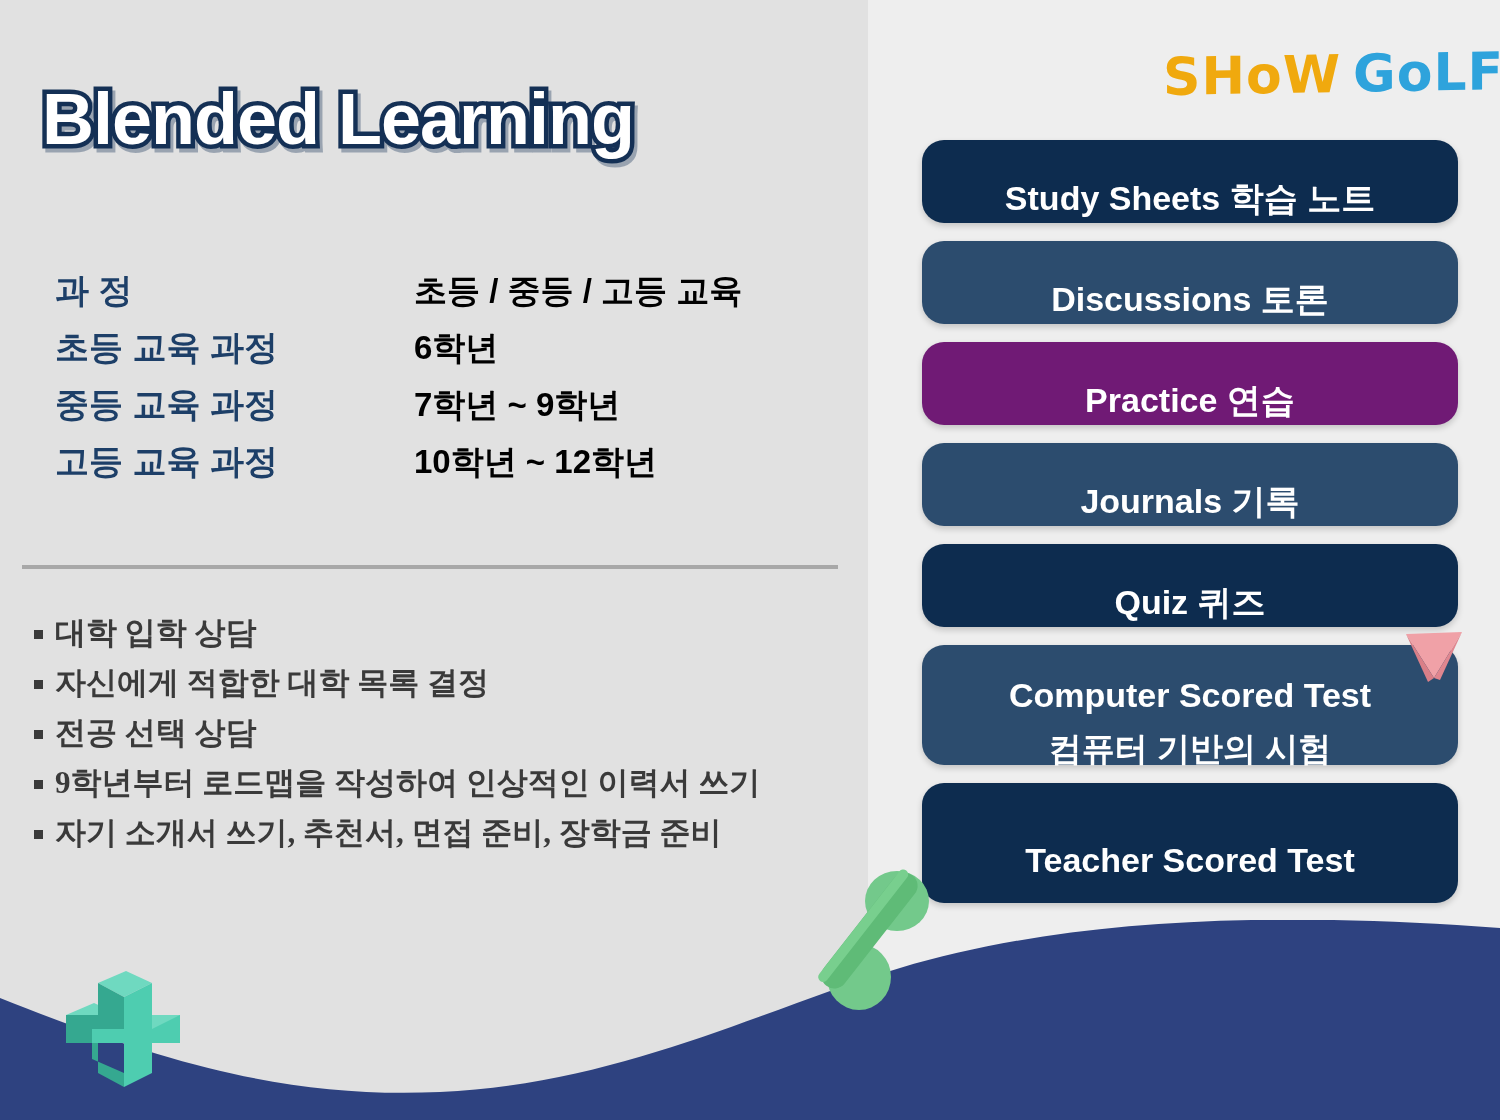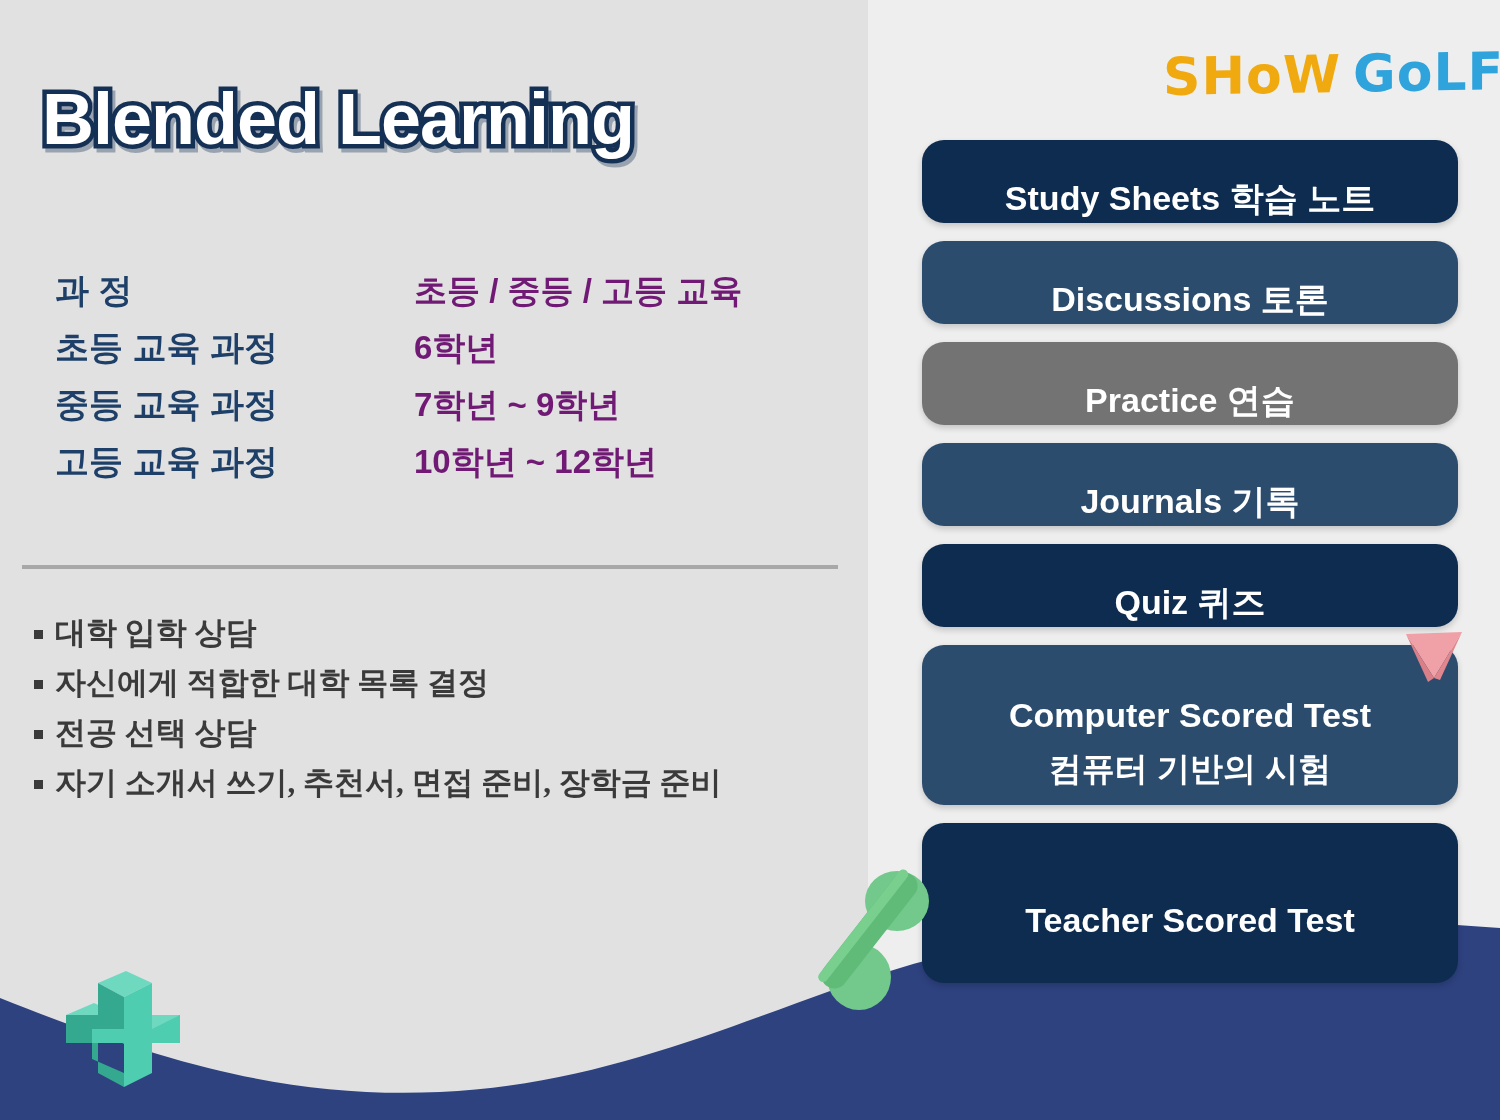--- a/index.html
+++ b/index.html
@@ -39,21 +39,21 @@
 
   
   .spec { position:absolute; left:55px; top:268px; width:790px; }
   .spec-row { display:flex; align-items:baseline; height:57px;gap:36px; }
   .spec-label {
     width:323px; flex:0 0 323px;
     font-size:34px; font-weight:bold; color:#1d3f68;
     white-space:nowrap;
   }
   .spec-value {
-    font-size:33px; font-weight:bold; color:#701a75;
+    font-size:33px; font-weight:bold; color:#000000;
     white-space:nowrap;
   }
 
   
   .divider {
     position:absolute; left:22px; top:565px; width:816px; height:4px;
     background:#a8a8a8;
   }
 
   
@@ -83,21 +83,21 @@
   .pill {
     width:536px; border-radius:22px;
     display:flex; flex-direction:column;
     align-items:center; justify-content:center;
     color:#ffffff; text-align:center;
     box-shadow:0 3px 6px rgba(0,0,0,.18);
     margin-bottom:18px;
     position:relative;
   }
   .pill.h1 { height:83px; }
-  .pill.h2 { height:160px; }
+  .pill.h2 { height:120px; }
   .pill .l1 { font-size:34px; font-weight:bold; line-height:1.12; white-space:nowrap;margin-top:34px; }
   .pill .l2 { font-size:33px; font-weight:bold; line-height:1.12; white-space:nowrap; margin-top:16px; }
 
   
   .deco { position:absolute; pointer-events:none; }
   .deco-cross { left:52px; top:955px; }
   .deco-green { left:795px; top:855px; }
   .deco-tri   { left:1400px; top:620px; }
 </style>
 </head>
@@ -143,36 +143,40 @@
     <div class="bullet-item">
       <span class="bullet-mark"></span>
       <span class="bullet-text">자신에게 적합한 대학 목록 결정</span>
     </div>
     <div class="bullet-item">
       <span class="bullet-mark"></span>
       <span class="bullet-text">전공 선택 상담</span>
     </div>
     <div class="bullet-item">
       <span class="bullet-mark"></span>
+      <span class="bullet-text">9학년부터 로드맵을 작성하여 인상적인 이력서 쓰기</span>
+    </div>
+    <div class="bullet-item">
+      <span class="bullet-mark"></span>
       <span class="bullet-text">자기 소개서 쓰기, 추천서, 면접 준비, 장학금 준비</span>
     </div>
   </div>
 
   <div class="logo">
     <span class="show">SHoW</span><span class="golf">GoLF</span>
   </div>
 
   <div class="pills">
     <div class="pill h1" style="background:#0d2c4f">
       <div class="l1">Study Sheets 학습 노트</div>
     </div>
     <div class="pill h1" style="background:#2c4c6e">
       <div class="l1">Discussions 토론</div>
     </div>
-    <div class="pill h1" style="background:#737373">
+    <div class="pill h1" style="background:#701a75">
       <div class="l1">Practice 연습</div>
     </div>
     <div class="pill h1" style="background:#2c4c6e">
       <div class="l1">Journals 기록</div>
     </div>
     <div class="pill h1" style="background:#0d2c4f">
       <div class="l1">Quiz 퀴즈</div>
     </div>
     <div class="pill h2" style="background:#2c4c6e">
       <div class="l1">Computer Scored Test</div>

